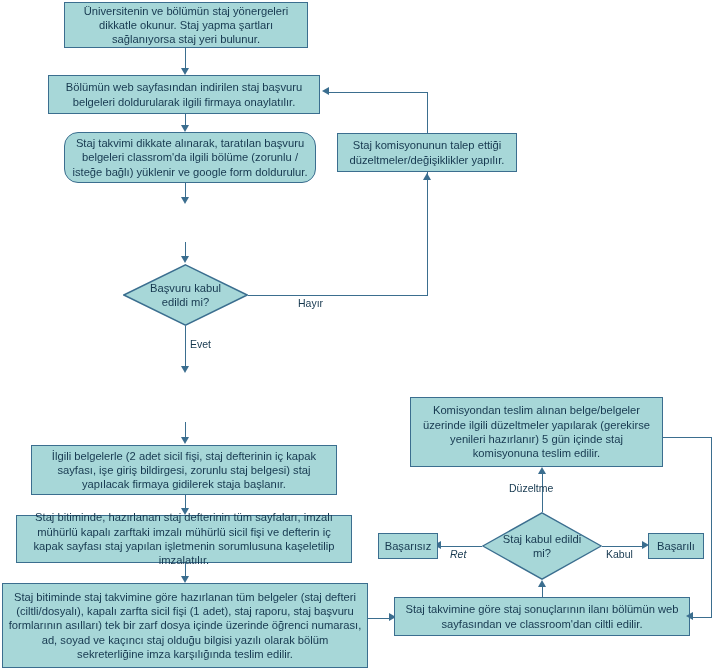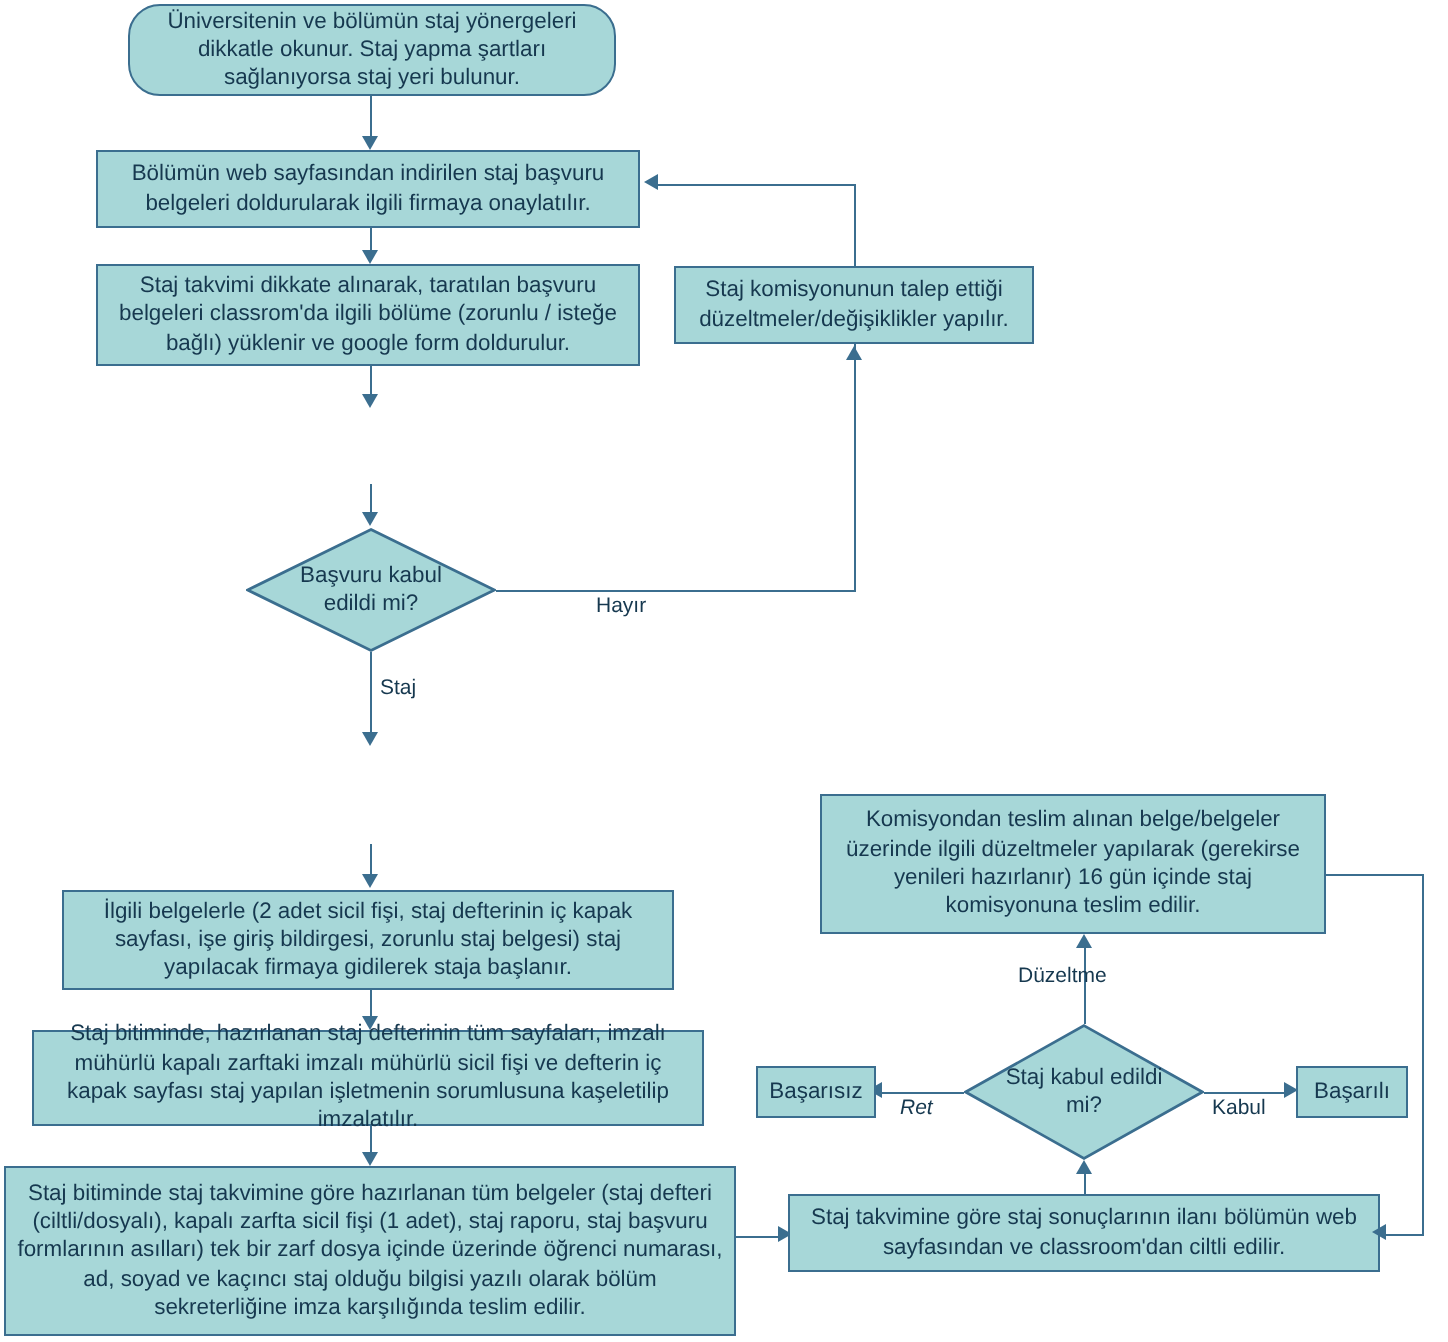--- a/index.html
+++ b/index.html
@@ -89,35 +89,35 @@
     font-size:10.5px;
     color:#16384f;
     white-space:nowrap;
   }
 </style>
 </head>
 <body>
 
 <div id="canvas">
 
-  <div class="node" style="left:64px;top:2px;width:244px;height:46px;border-radius:16px;">
+  <div class="node" style="left:64px;top:2px;width:244px;height:46px;">
     <span class="txt">Üniversitenin ve bölümün staj yönergeleri dikkatle okunur. Staj yapma şartları sağlanıyorsa staj yeri bulunur.</span>
   </div>
 
   <div class="ln lnv" style="left:185px;top:48px;height:21px;"></div>
   <div class="arrow arr-down" style="left:181px;top:68px;"></div>
 
   <div class="node" style="left:48px;top:75px;width:272px;height:39px;">
     <span class="txt">Bölümün web sayfasından indirilen staj başvuru belgeleri doldurularak ilgili firmaya onaylatılır.</span>
   </div>
 
   <div class="ln lnv" style="left:185px;top:114px;height:13px;"></div>
   <div class="arrow arr-down" style="left:181px;top:125px;"></div>
 
-  <div class="node" style="left:48px;top:132px;width:272px;height:51px;">
+  <div class="node" style="left:64px;top:132px;width:252px;height:51px;border-radius:14px;">
     <span class="txt">Staj takvimi dikkate alınarak, taratılan başvuru belgeleri classrom'da ilgili bölüme (zorunlu / isteğe bağlı) yüklenir ve google form doldurulur.</span>
   </div>
 
   <div class="ln lnv" style="left:185px;top:183px;height:16px;"></div>
   <div class="arrow arr-down" style="left:181px;top:197px;"></div>
 
   <div class="node" style="left:337px;top:133px;width:180px;height:39px;">
     <span class="txt">Staj komisyonunun talep ettiği düzeltmeler/değişiklikler yapılır.</span>
   </div>
 
@@ -136,21 +136,21 @@
     <div class="dlabel">Başvuru kabul edildi mi?</div>
   </div>
 
   <div class="ln lnh" style="left:248px;top:295px;width:180px;"></div>
   <div class="ln lnv" style="left:427px;top:172px;height:123px;"></div>
   <div class="arrow arr-up" style="left:423px;top:173px;"></div>
   <div class="elabel" style="left:298px;top:297px;">Hayır</div>
 
   <div class="ln lnv" style="left:185px;top:326px;height:42px;"></div>
   <div class="arrow arr-down" style="left:181px;top:366px;"></div>
-  <div class="elabel" style="left:190px;top:338px;">Staj</div>
+  <div class="elabel" style="left:190px;top:338px;">Evet</div>
 
 
   <div class="ln lnv" style="left:185px;top:422px;height:17px;"></div>
   <div class="arrow arr-down" style="left:181px;top:437px;"></div>
 
   <div class="node" style="left:31px;top:445px;width:306px;height:50px;">
     <span class="txt">İlgili belgelerle (2 adet sicil fişi, staj defterinin iç kapak sayfası, işe giriş bildirgesi, zorunlu staj belgesi) staj yapılacak firmaya gidilerek staja başlanır.</span>
   </div>
 
   <div class="ln lnv" style="left:185px;top:495px;height:15px;"></div>
@@ -198,21 +198,21 @@
 
   <div class="node" style="left:378px;top:533px;width:60px;height:26px;">
     <span class="txt">Başarısız</span>
   </div>
 
   <div class="node" style="left:648px;top:533px;width:56px;height:26px;">
     <span class="txt">Başarılı</span>
   </div>
 
   <div class="node" style="left:410px;top:397px;width:253px;height:70px;">
-    <span class="txt">Komisyondan teslim alınan belge/belgeler üzerinde ilgili düzeltmeler yapılarak (gerekirse yenileri hazırlanır) 16 gün içinde staj komisyonuna teslim edilir.</span>
+    <span class="txt">Komisyondan teslim alınan belge/belgeler üzerinde ilgili düzeltmeler yapılarak (gerekirse yenileri hazırlanır) 5 gün içinde staj komisyonuna teslim edilir.</span>
   </div>
 
   <div class="ln lnh" style="left:663px;top:437px;width:49px;"></div>
   <div class="ln lnv" style="left:711px;top:437px;height:180px;"></div>
   <div class="ln lnh" style="left:692px;top:617px;width:20px;"></div>
   <div class="arrow arr-left" style="left:686px;top:612px;"></div>
 
 </div>
 
 </body></html>

